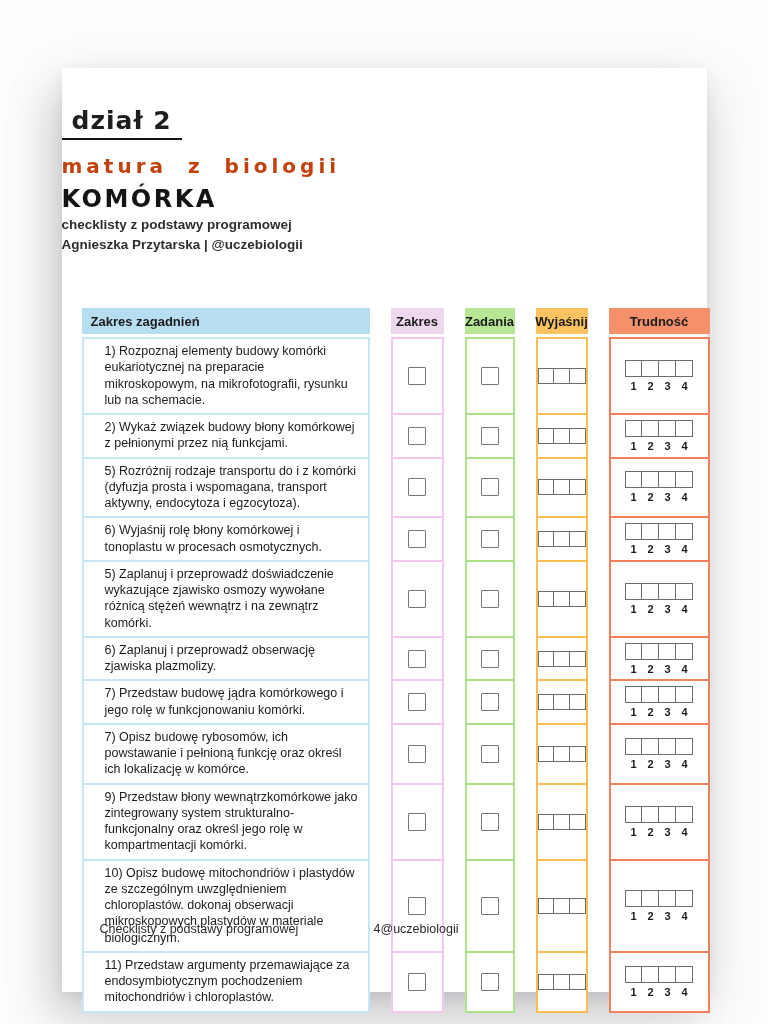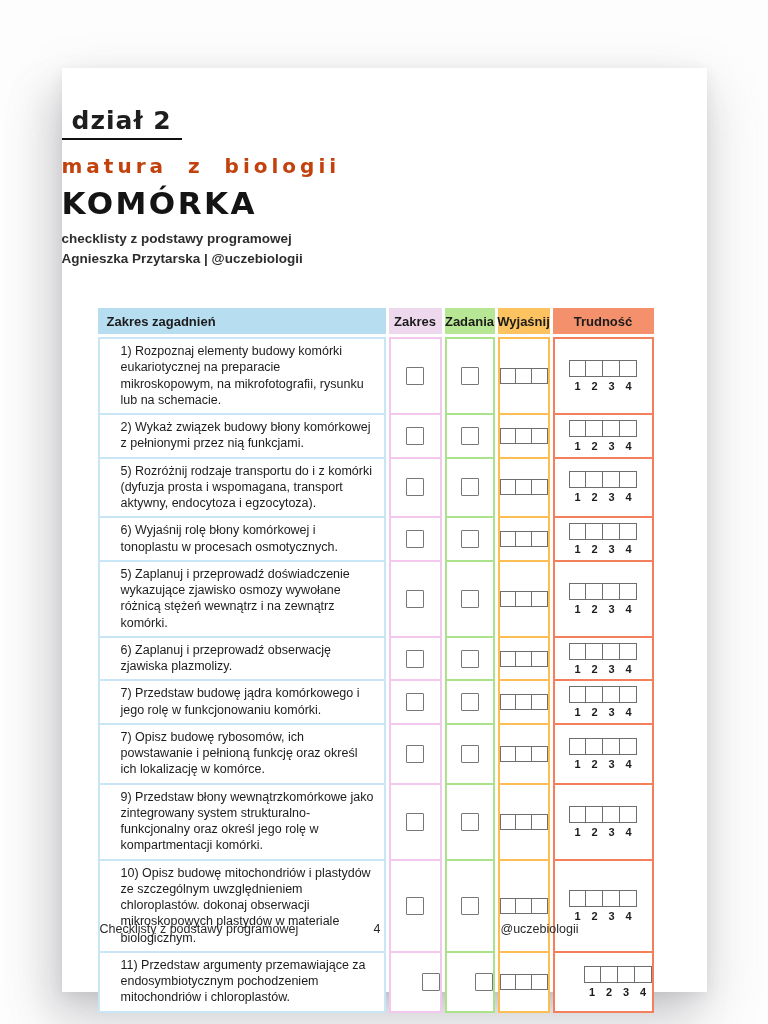--- a/index.html
+++ b/index.html
@@ -23,45 +23,45 @@
     font-size:25px; font-weight:700; letter-spacing:1px;
     border-bottom:2.5px solid #111; padding:0 10px 3px 10px;
   }
   .series {
     font-family:"DejaVu Sans", sans-serif;
     font-size:20px; font-weight:700; letter-spacing:4px; word-spacing:10px;
     color:#c2410c; margin-bottom:7px;
   }
   .title {
     font-family:"DejaVu Sans", sans-serif;
-    font-size:31px; font-weight:800; letter-spacing:2.5px;
-    color:#141414; margin-bottom:8px;
+    font-size:24px; font-weight:800; letter-spacing:2.5px;
+    color:#141414; margin-bottom:2px;
   }
   .sub { font-size:13.5px; font-weight:600; color:#2e2e2e; line-height:1.45; }
 
   
   .table {
-    position:absolute; left:36px; top:240px; width:643px;
+    position:absolute; left:20px; top:240px; width:643px;
     display:grid;
     grid-template-columns:288px 53px 50px 52px 101px;
-    column-gap:3px;
+    column-gap:21px;
   }
   .hcell {
     height:26px; margin-bottom:3px;
     display:flex; align-items:center; justify-content:center;
     font-size:13px; font-weight:700; color:#1b1b1b;
   }
   .h-topic  { background:var(--c-topic-bg);  justify-content:flex-start; padding-left:9px; }
   .h-nauka  { background:var(--c-nauka-bg); }
   .h-zadania{ background:var(--c-zadania-bg); }
   .h-powtorki{ background:var(--c-powtorki-bg); }
   .h-trudnosc{ background:var(--c-trudnosc-bg); }
 
   .cell { background:#fff; border-style:solid; border-width:2px 2px 0 2px; }
-  .cell.last { border-bottom-width:2px;justify-content:flex-end; }
+  .cell.last { border-bottom-width:2px; }
   .c-topic   { border-color:var(--c-topic-brd);   padding:4px 8px 5px 21px; display:flex; align-items:center; }
   .c-nauka   { border-color:var(--c-nauka-brd); }
   .c-zadania { border-color:var(--c-zadania-brd); }
   .c-powtorki{ border-color:var(--c-powtorki-brd); }
   .c-trudnosc{ border-color:var(--c-trudnosc-brd); }
   .cb-cell { display:flex; align-items:center; justify-content:center; }
 
   .topic-text { font-size:12.5px; line-height:1.3; color:#1c1c1c; }
 
   .checkbox {
@@ -80,21 +80,21 @@
   .nums span { width:17px; text-align:center; font-size:11px; font-weight:600; color:#1c1c1c; }
 
   
   .footer {
     position:absolute; left:38px; right:52px; bottom:56px;
     display:grid; grid-template-columns:1fr auto 1fr; align-items:center;
     font-size:12.5px; color:#2a2a2a;
   }
   .footer .f-left  { text-align:left; }
   .footer .f-page  { text-align:center; }
-  .footer .f-right { text-align:center;padding-left:44px; }
+  .footer .f-right { text-align:left; }
 
   :root {
     --c-topic-bg:#b7ddf1;   --c-topic-brd:#c9e6f6;
     --c-nauka-bg:#eed8ed;   --c-nauka-brd:#f3c7ee;
     --c-zadania-bg:#b7e795; --c-zadania-brd:#abe28a;
     --c-powtorki-bg:#fcc360;--c-powtorki-brd:#fcbd55;
     --c-trudnosc-bg:#f4906c;--c-trudnosc-brd:#f37f5c;
   }
 </style>
 </head>

